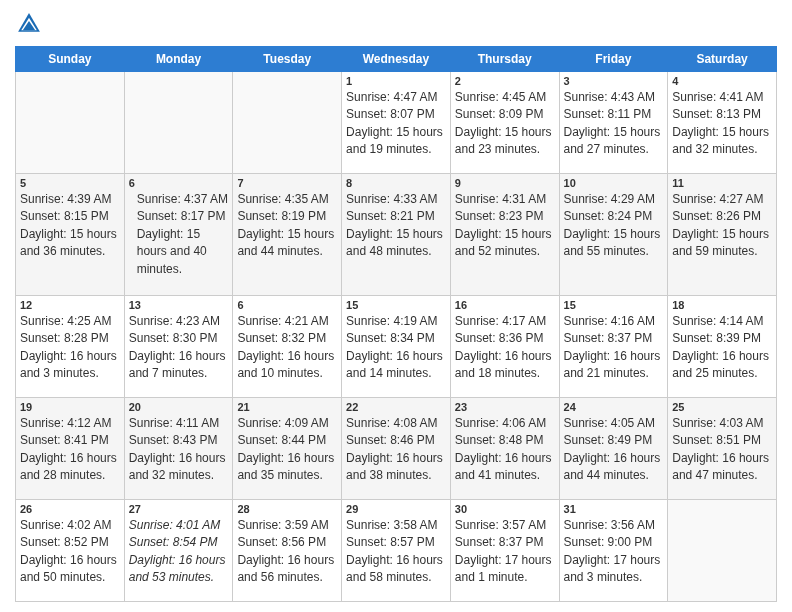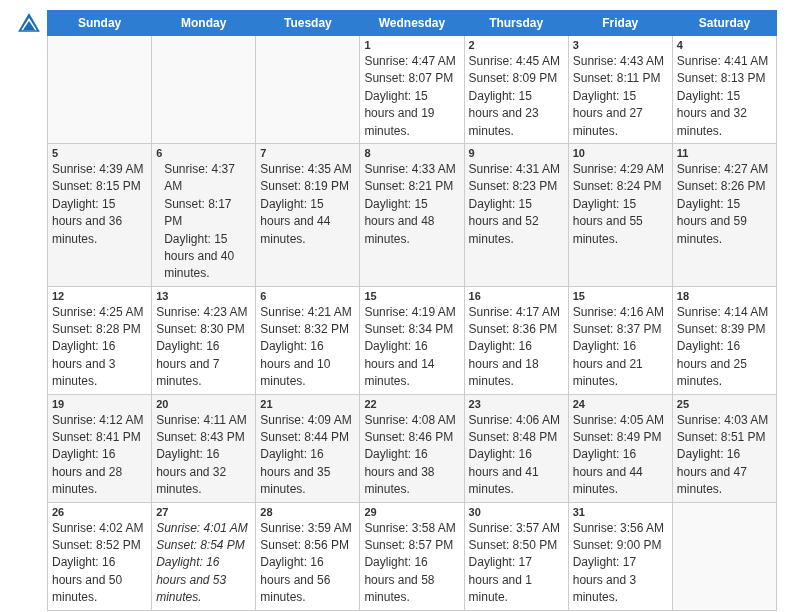--- a/index.html
+++ b/index.html
@@ -7,21 +7,21 @@
       width: 792px;
       height: 612px;
       font-family: Arial, sans-serif;
       background: #fff;
       overflow: hidden;
     }
     .page {
       width: 792px;
       height: 612px;
       display: flex;
-      flex-direction: row;
+      flex-direction: column;
       padding: 10px 15px 10px 15px;
     }
     .header {
       display: flex;
       justify-content: space-between;
       align-items: flex-start;
       margin-bottom: 8px;
     }
     .logo {
       display: flex;
@@ -320,21 +320,21 @@
           </td>
           <td>
             <span class="day-number">29</span>
             <div class="day-info" style="white-space: pre-line;">Sunrise: 3:58 AM
 Sunset: 8:57 PM
 Daylight: 16 hours and 58 minutes.</div>
           </td>
           <td>
             <span class="day-number">30</span>
             <div class="day-info" style="white-space: pre-line;">Sunrise: 3:57 AM
-Sunset: 8:50 PM
+Sunset: 8:37 PM
 Daylight: 17 hours and 1 minute.</div>
           </td>
           <td>
             <span class="day-number">31</span>
             <div class="day-info" style="white-space: pre-line;">Sunrise: 3:56 AM
 Sunset: 9:00 PM
 Daylight: 17 hours and 3 minutes.</div>
           </td>
           <td class="empty-cell"></td>
         </tr>

